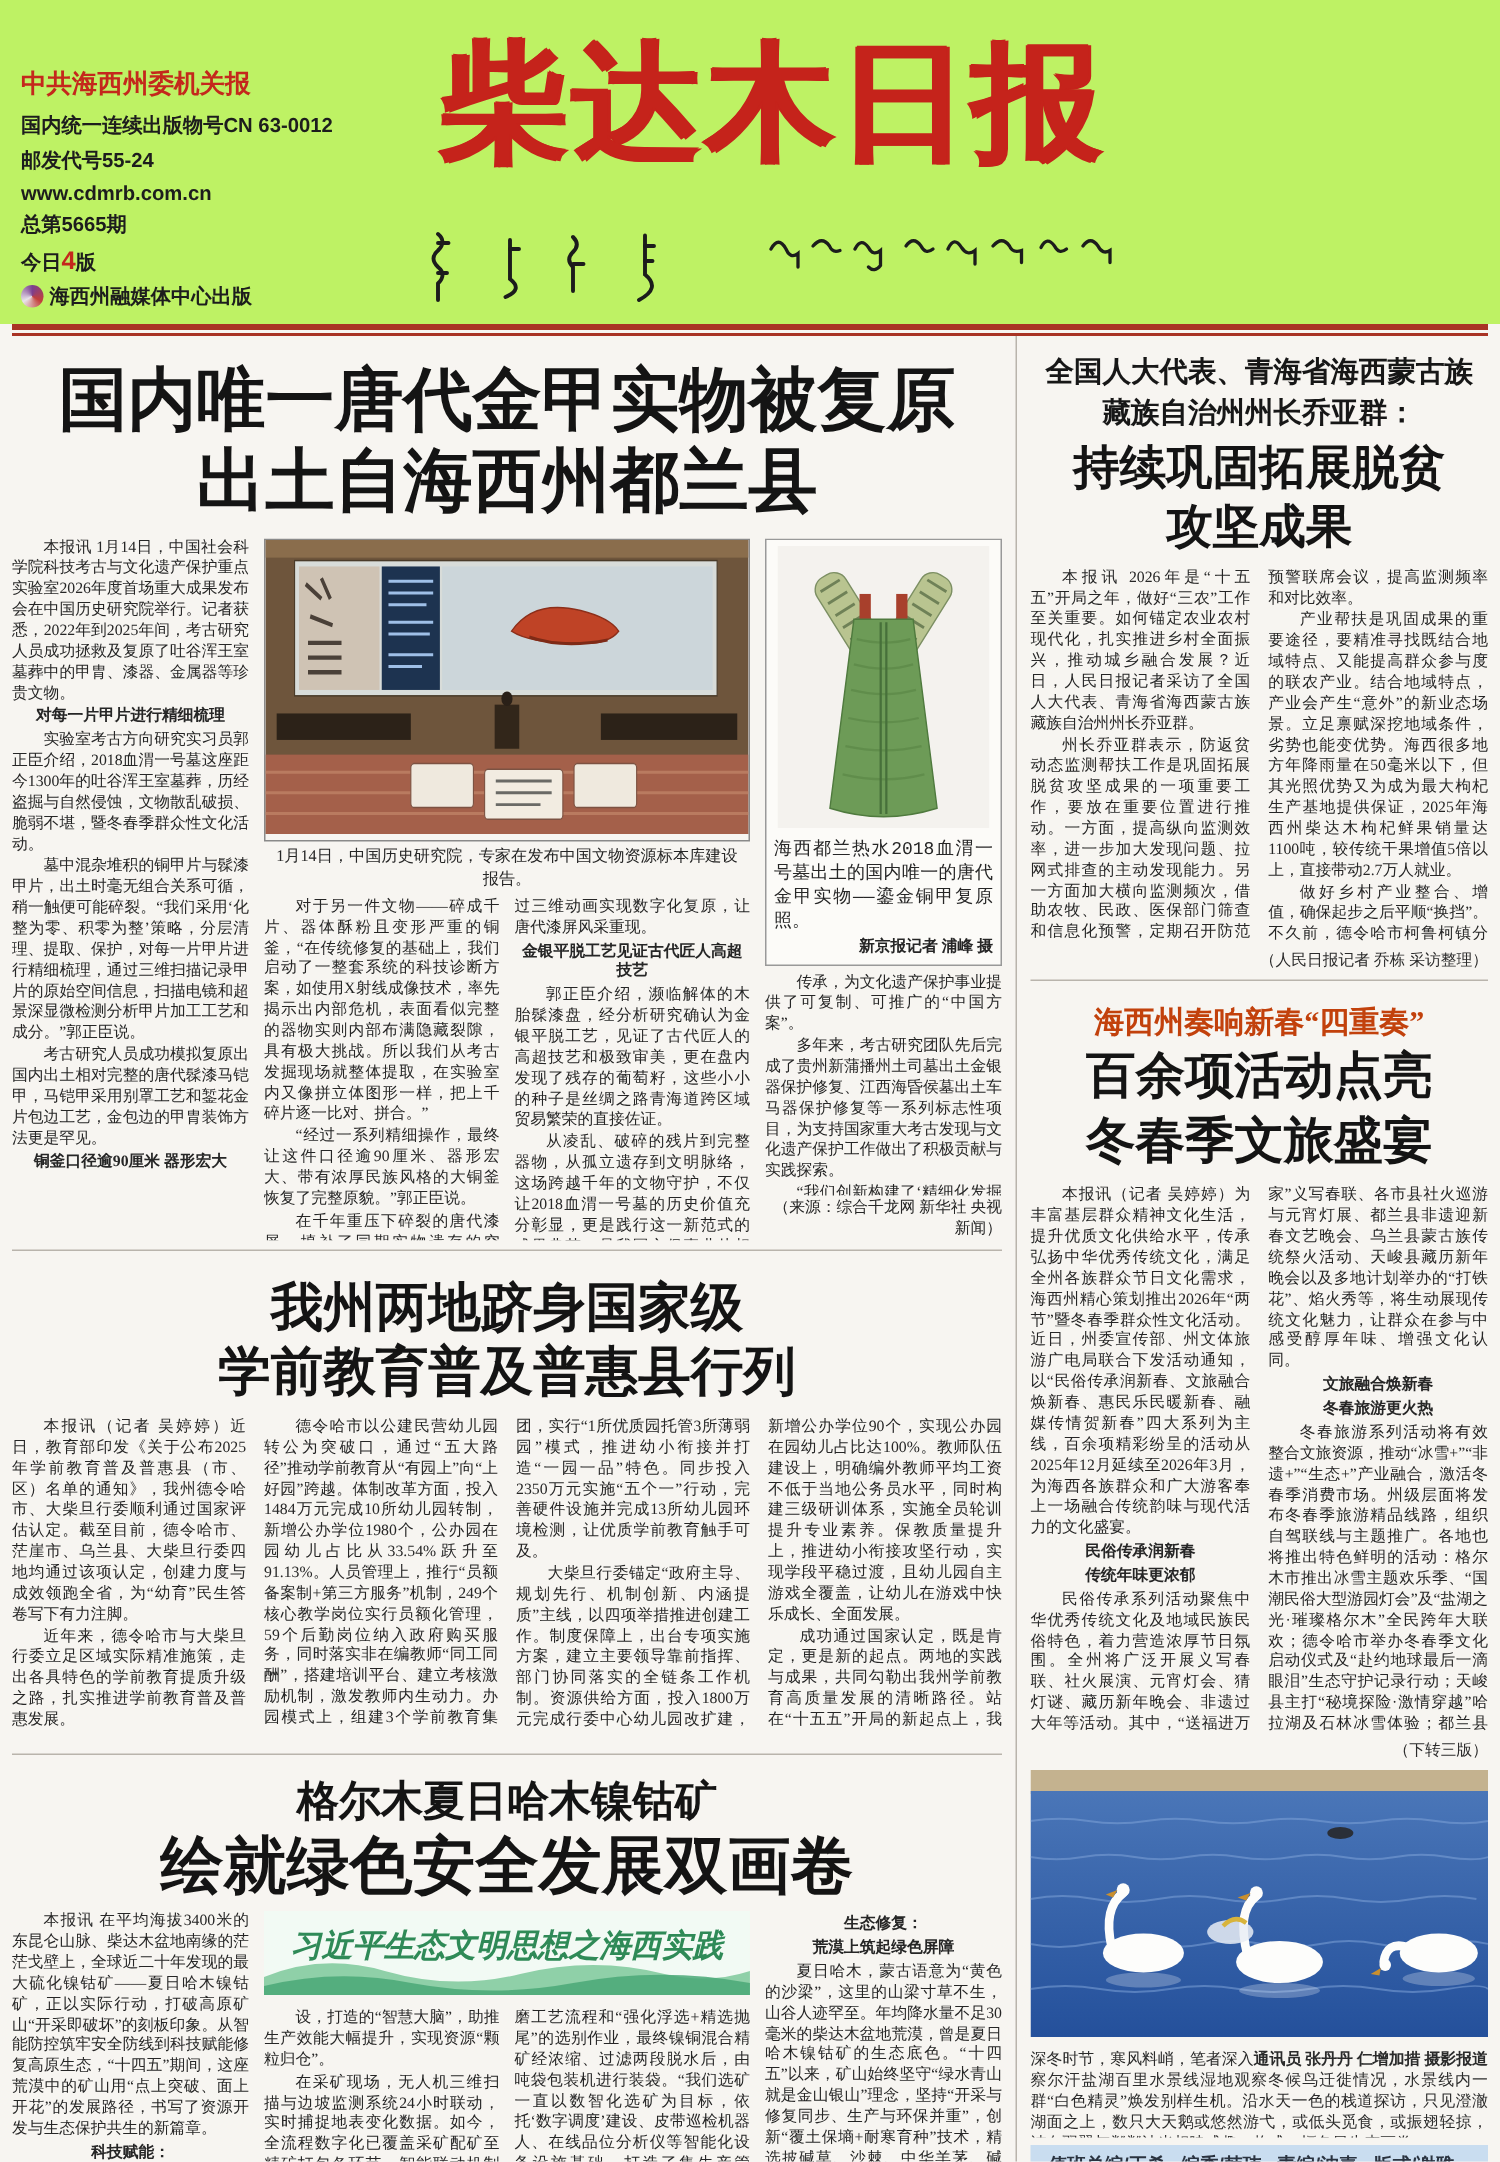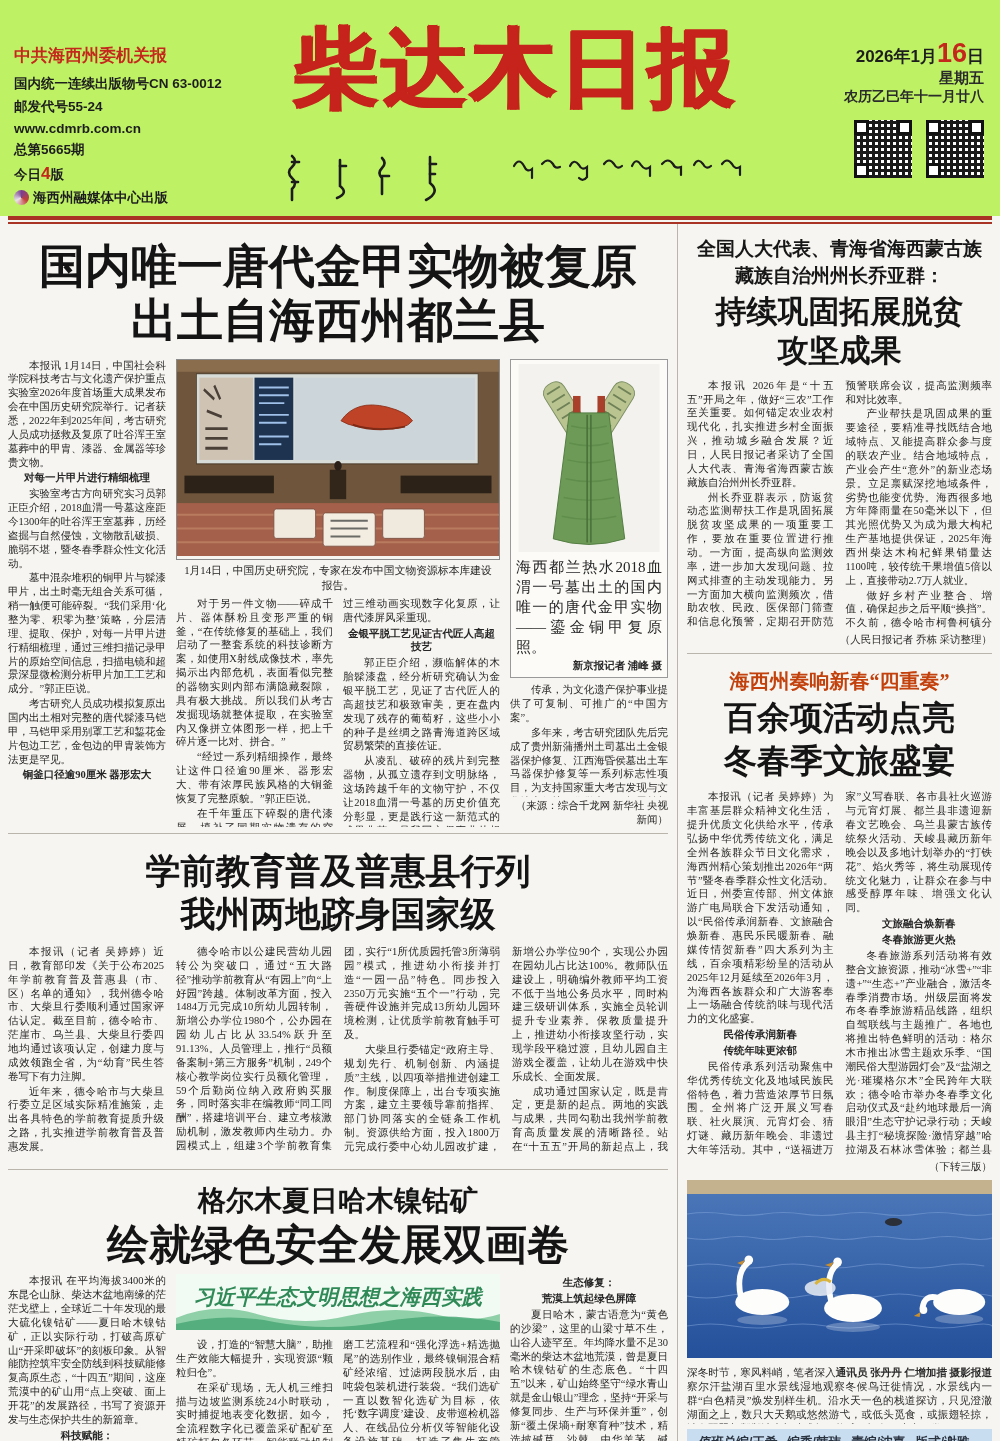--- a/index.html
+++ b/index.html
@@ -44,21 +44,21 @@
   .fill{flex:1;overflow:hidden;}
   
   .art1-headline{text-align:center;padding:16px 0 10px;}
   .hl-xl{font-size:46px;font-weight:900;color:#141414;line-height:1.18;margin:0;font-family:"Liberation Serif",serif;}
   .art1-body{display:grid;grid-template-columns:1fr 2.05fr 1fr;gap:10px;height:468px;overflow:hidden;}
   .mid{display:flex;flex-direction:column;overflow:hidden;align-items:center;}
   .photo-frame{border:1px solid #8a8a8a;}
   .photo-cap{font-size:10.8px;margin:3px 4px 5px;text-align:center;}
   .twocol{column-count:2;column-gap:10px;flex:1;overflow:hidden;}
   .fig-box{border:1px solid #999;padding:4px;background:#fcfbf8;margin-bottom:5px;}
-  .fig-cap{font-size:15px;margin:3px 1px 0;text-align:justify;}
+  .fig-cap{font-size:12px;margin:3px 1px 0;text-align:justify;font-family:Liberation Mono, monospace;}
   .fig-credit{font-size:10.5px;font-weight:bold;text-align:right;margin:2px 1px 0;}
   
   .art2-headline{text-align:center;padding:10px 0 8px;}
   .hl-l{font-size:35px;font-weight:900;color:#141414;line-height:1.25;margin:0;}
   .art2-body{column-count:4;column-gap:12px;height:218px;overflow:hidden;}
   
   .art3-head{text-align:center;padding:6px 0 6px;}
   .kicker{font-size:28px;font-weight:bold;color:#141414;margin:0 0 2px;}
   .hl-xl2{font-size:42px;font-weight:900;color:#141414;line-height:1.1;margin:0;}
   .art3-body{display:grid;grid-template-columns:1fr 2.05fr 1fr;gap:10px;height:190px;overflow:hidden;}
@@ -116,33 +116,20 @@
         <path d="M62,14 q4,-8 9,-1 q3,6 8,2 v10 q-4,5 -8,1"></path>
         <path d="M96,12 q5,-7 10,0 q3,6 8,2"></path>
         <path d="M124,14 q4,-9 9,-1 q4,6 9,2 v9"></path>
         <path d="M154,12 q6,-7 11,0 q2,5 8,3 v8"></path>
         <path d="M186,13 q4,-8 9,-1 q3,6 8,2"></path>
         <path d="M214,12 q5,-7 10,0 q3,6 8,3 v8"></path>
       </g>
     </svg>
   </div>
 
-  <div class="hdr-right">
-    <p class="date-line" style="margin:0"><span>2026年1月</span><span class="date-day">16</span><span>日</span></p>
-    <p class="weekday" style="margin:0">星期五</p>
-    <p class="lunar" style="margin:0">农历乙巳年十一月廿八</p>
-    <div class="qr-row">
-      <div class="qr">
-          <i class="qm"></i>
-        </div>
-      <div class="qr">
-          <i class="qm"></i>
-        </div>
-    </div>
-  </div>
 </div>
 <div class="red-rule"></div>
 
 <div class="main">
 
   <div class="left-col">
 
     <div>
       <div class="art1-headline">
         <p class="hl-xl">国内唯一唐代金甲实物被复原</p>
@@ -222,22 +209,22 @@
             </div>
           <p class="tail">（来源：综合千龙网 新华社 央视新闻）</p>
         </div>
       </div>
     </div>
 
     <div class="h-div"></div>
 
     <div>
       <div class="art2-headline">
+        <p class="hl-l">我州两地跻身国家级</p>
         <p class="hl-l">学前教育普及普惠县行列</p>
-        <p class="hl-l">我州两地跻身国家级</p>
       </div>
       <div class="art2-body bodytext">
           <p class="para">本报讯（记者 吴婷婷）近日，教育部印发《关于公布2025年学前教育普及普惠县（市、区）名单的通知》，我州德令哈市、大柴旦行委顺利通过国家评估认定。截至目前，德令哈市、茫崖市、乌兰县、大柴旦行委四地均通过该项认定，创建力度与成效领跑全省，为“幼育”民生答卷写下有力注脚。</p>
           <p class="para">近年来，德令哈市与大柴旦行委立足区域实际精准施策，走出各具特色的学前教育提质升级之路，扎实推进学前教育普及普惠发展。</p>
           <p class="para">德令哈市以公建民营幼儿园转公为突破口，通过“五大路径”推动学前教育从“有园上”向“上好园”跨越。体制改革方面，投入1484万元完成10所幼儿园转制，新增公办学位1980个，公办园在园幼儿占比从33.54%跃升至91.13%。人员管理上，推行“员额备案制+第三方服务”机制，249个核心教学岗位实行员额化管理，59个后勤岗位纳入政府购买服务，同时落实非在编教师“同工同酬”，搭建培训平台、建立考核激励机制，激发教师内生动力。办园模式上，组建3个学前教育集团，实行“1所优质园托管3所薄弱园”模式，推进幼小衔接并打造“一园一品”特色。同步投入2350万元实施“五个一”行动，完善硬件设施并完成13所幼儿园环境检测，让优质学前教育触手可及。</p>
           <p class="para">大柴旦行委锚定“政府主导、规划先行、机制创新、内涵提质”主线，以四项举措推进创建工作。制度保障上，出台专项实施方案，建立主要领导靠前指挥、部门协同落实的全链条工作机制。资源供给方面，投入1800万元完成行委中心幼儿园改扩建，新增公办学位90个，实现公办园在园幼儿占比达100%。教师队伍建设上，明确编外教师平均工资不低于当地公务员水平，同时构建三级研训体系，实施全员轮训提升专业素养。保教质量提升上，推进幼小衔接攻坚行动，实现学段平稳过渡，且幼儿园自主游戏全覆盖，让幼儿在游戏中快乐成长、全面发展。</p>
           <p class="para">成功通过国家认定，既是肯定，更是新的起点。两地的实践与成果，共同勾勒出我州学前教育高质量发展的清晰路径。站在“十五五”开局的新起点上，我州将持续以办好人民满意的教育为宗旨，努力让每一个孩子都能享受到公平而有质量的学前教育，为他们的幸福童年和未来成长奠定基础。</p>
         </div>
     </div>
 

